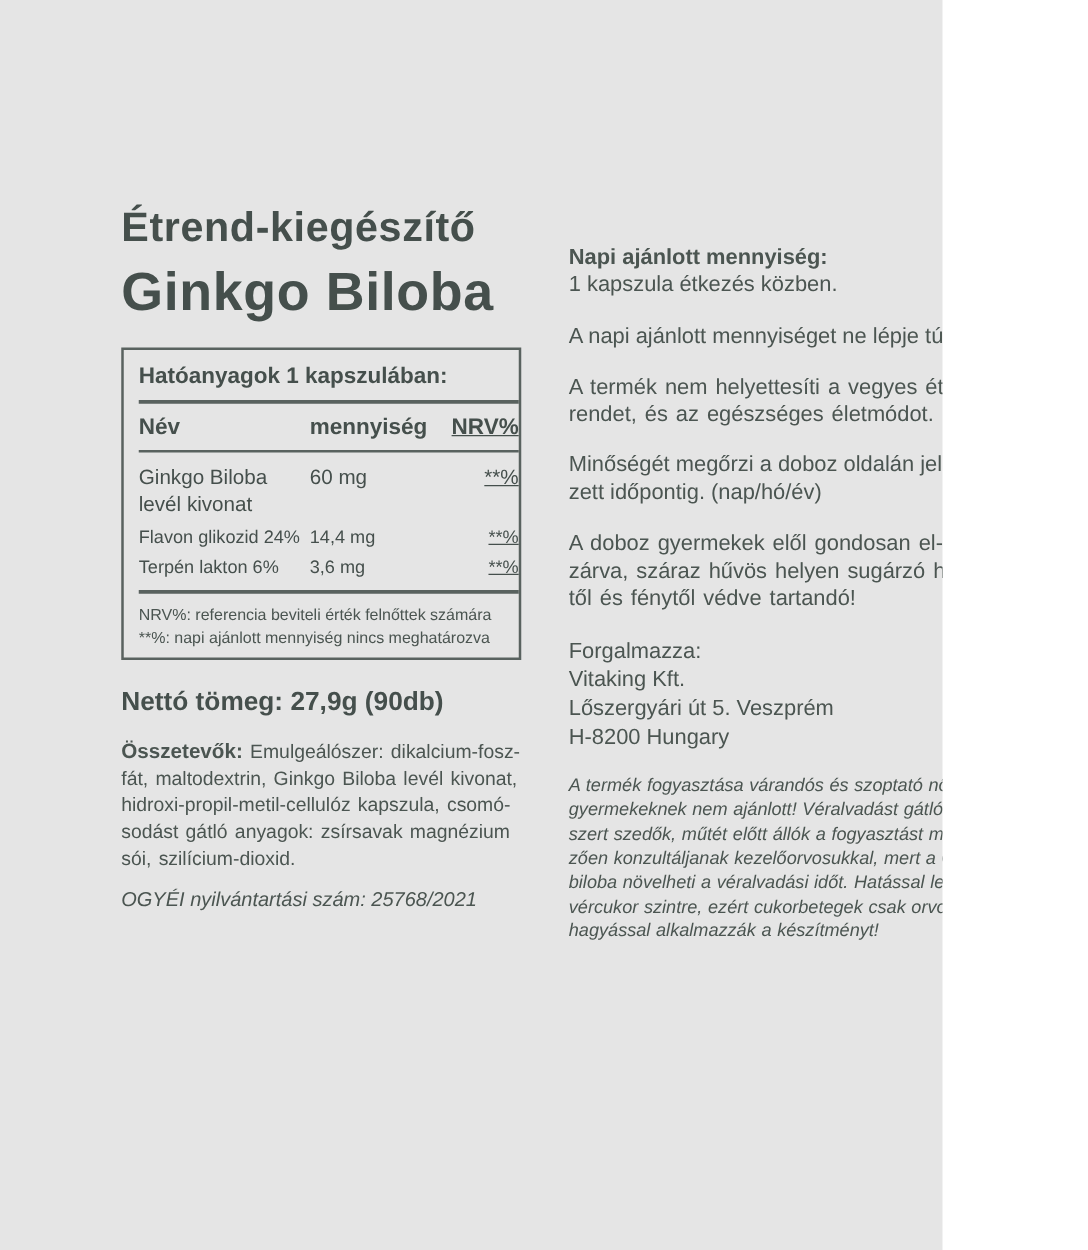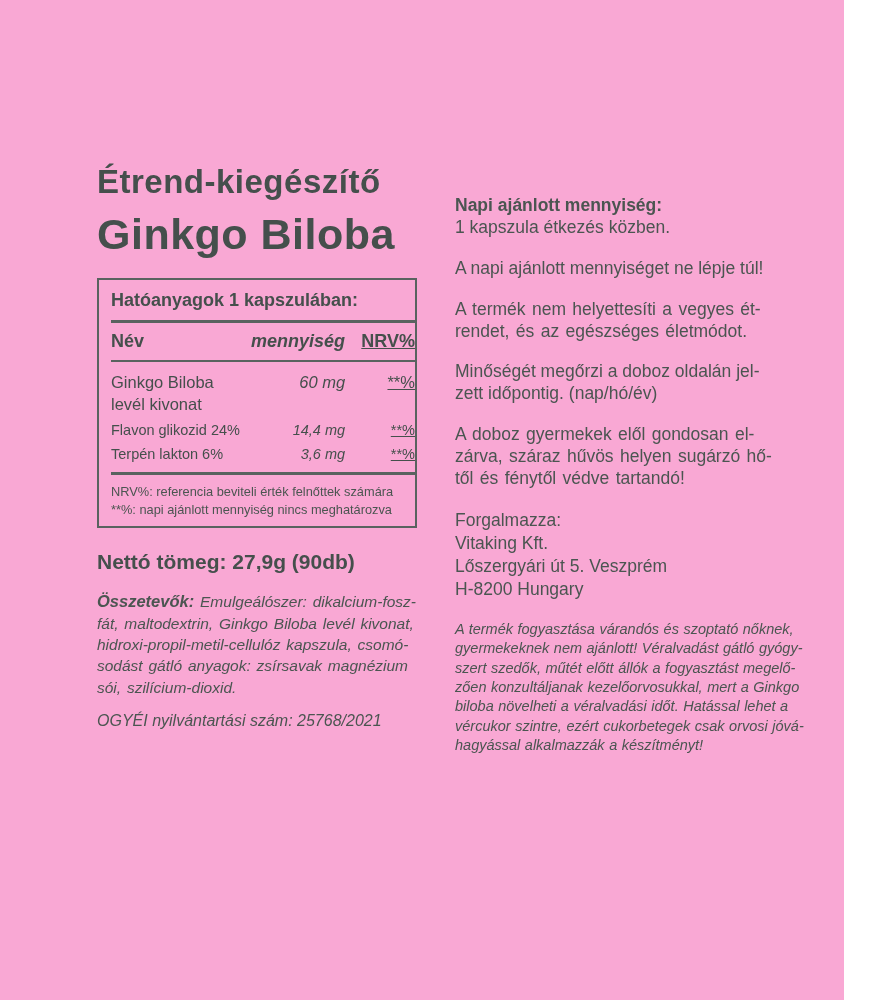--- a/index.html
+++ b/index.html
@@ -3,23 +3,23 @@
 <meta charset="utf-8">
 <style>
   html, body {
     margin: 0;
     padding: 0;
     background: #ffffff;
     font-family: "Liberation Sans", sans-serif;
   }
   .page {
     position: relative;
-    width: 844px;
+    width: 754px;
     height: 1000px;
-    background: #f9a8d4;
+    background: #e5e5e5;
     overflow: hidden;
     color: var(--color-text, #4b5551);
   }
   .left-col {
     position: absolute;
     left: 97px;
     top: 163px;
     width: 336px;
   }
   .right-col {
@@ -60,21 +60,21 @@
   .rule {
     background: var(--color-border, #59625f);
   }
   .rule.thick { height: 3px; margin: 9px 0 8px 0; }
   .rule.thin  { height: 2px; margin: 8px 0 10px 0; }
   .trow {
     display: grid;
     grid-template-columns: 45% 32% 23%;
     align-items: start;
   }
-  .trow .c { text-align: right; font-style: italic; }
+  .trow .c { text-align: left; }
   .trow .r { text-align: right; text-decoration: underline; }
   .hdr {
     font-size: 18px;
     font-weight: bold;
     margin-bottom: 2px;
   }
   .trow.big {
     font-size: 16.5px;
     line-height: 1.3;
   }
@@ -92,21 +92,20 @@
     margin-top: 22px;
     font-size: 21px;
     font-weight: bold;
     color: var(--color-heading, #454f4c);
   }
   .ingredients {
     margin-top: 16px;
     font-size: 15.5px;
     line-height: 1.38;
     word-spacing: 1.5px;
-    font-style: italic;
   }
   .ingredients .lead {
     font-weight: bold;
     font-size: 16.5px;
   }
   .pre { white-space: pre-line; }
   .registration {
     margin-top: 14px;
     font-style: italic;
     font-size: 16px;

